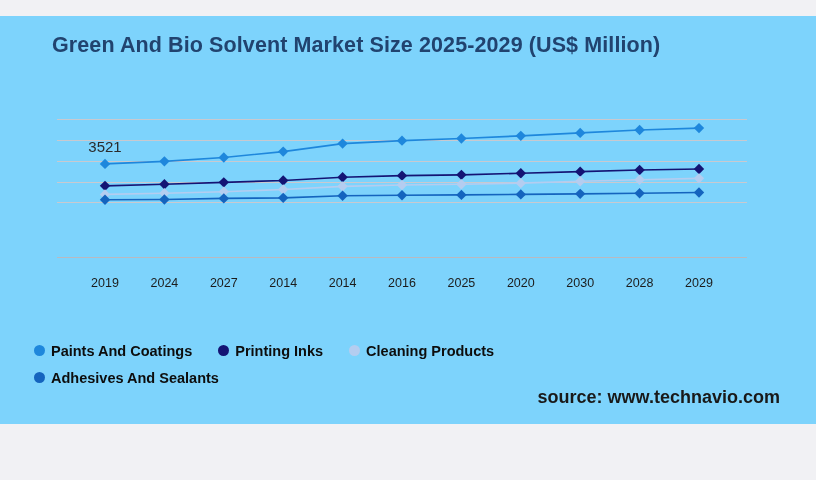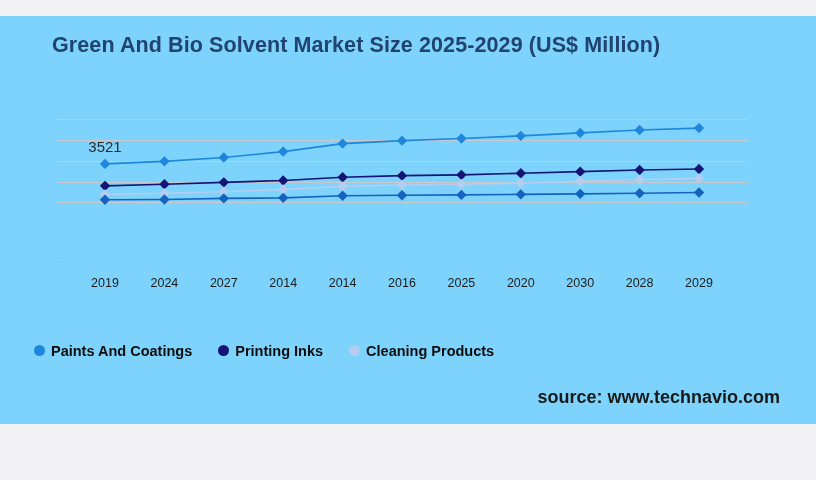--- a/index.html
+++ b/index.html
@@ -217,17 +217,18 @@
       <div class="x-tick" style="left: 345px;">2016</div>
       <div class="x-tick" style="left: 404.4px;">2025</div>
       <div class="x-tick" style="left: 463.8px;">2020</div>
       <div class="x-tick" style="left: 523.2px;">2030</div>
       <div class="x-tick" style="left: 582.6px;">2028</div>
       <div class="x-tick" style="left: 642px;">2029</div>
     </div>
 
   <div id="legend">
       <div class="legend-row"><span class="legend-item"><span class="legend-dot" style="background: rgb(30, 135, 220);"></span><span class="legend-label">Paints And Coatings</span></span><span class="legend-item"><span class="legend-dot" style="background: rgb(20, 20, 116);"></span><span class="legend-label">Printing Inks</span></span><span class="legend-item"><span class="legend-dot" style="background: rgb(180, 205, 240);"></span><span class="legend-label">Cleaning Products</span></span></div>
+      <div class="legend-row"><span class="legend-item"><span class="legend-dot" style="background: rgb(20, 100, 190);"></span><span class="legend-label">Adhesives And Sealants</span></span></div>
     </div>
 
   <div id="source-note">source: www.technavio.com</div>
 
 </div>
 
 </body></html>

